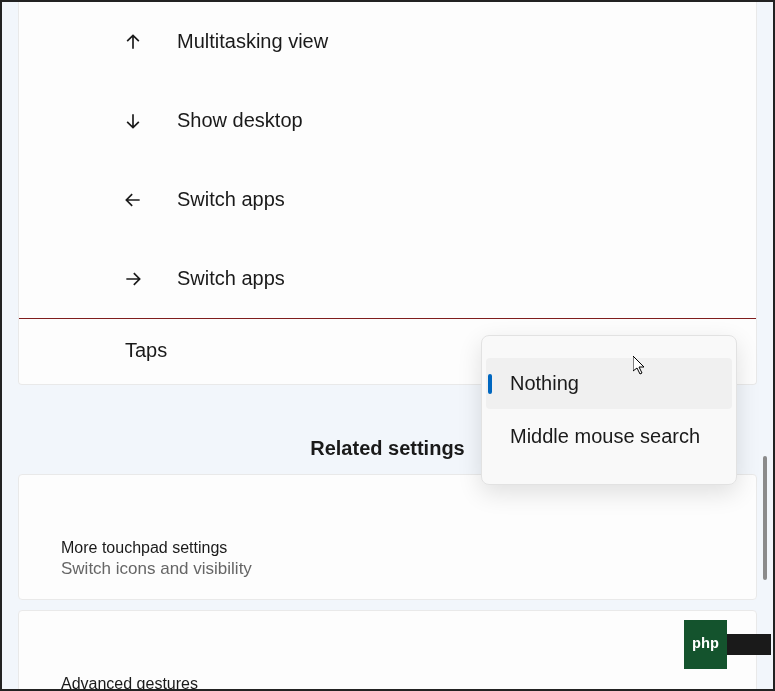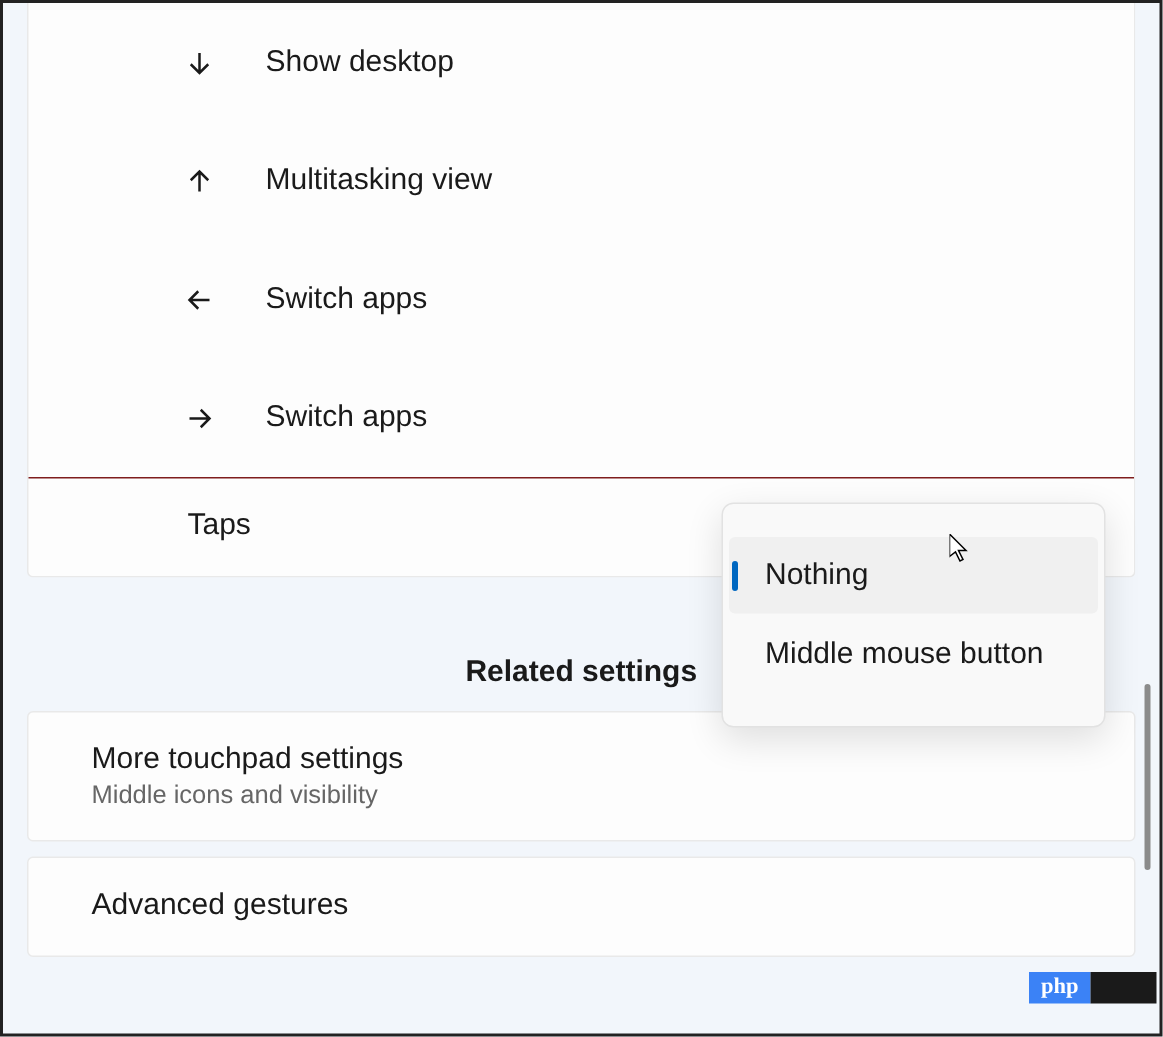--- a/index.html
+++ b/index.html
@@ -71,23 +71,24 @@
     }
     .settings-card {
       background: #fdfdfd;
       border: 1px solid #e9e9e9;
       border-radius: 4px;
       margin: 0 16px 10px 16px;
       padding: 20px 24px 20px 42px;
       cursor: pointer;
     }
     .card-title {
-      font-size: 20px;
+      font-size: 16px;
       color: #1a1a1a;
       margin-bottom: 2px;
+      margin-top: 44px;
     }
     .card-subtitle {
       font-size: 17px;
       color: #666;
     }
     .dropdown {
       position: absolute;
       left: 479px;
       top: 333px;
       width: 256px;
@@ -146,26 +147,26 @@
     }
     .php-badge {
       position: absolute;
       right: 2px;
       bottom: 20px;
       display: flex;
       align-items: center;
       z-index: 50;
     }
     .php-red {
-      background: #3b82f6;
+      background: #14532d;
       color: #fff;
       font-size: 15px;
       font-weight: bold;
-      padding: 2px 8px;
-      font-family: Liberation Serif, serif;
+      padding: 16px 8px;
+      font-family: Liberation Mono, monospace;
     }
     .php-dark {
       background: #1a1a1a;
       color: #fff;
       font-size: 13px;
       padding: 3px 10px;
       width: 44px;
       height: 21px;
     }
     .arrow-svg {
@@ -175,32 +176,32 @@
   </style>
 </head>
 <body>
 
 <div class="content-wrapper">
 
   <div class="gesture-list">
     <div class="gesture-item">
       <span class="gesture-icon">
         <svg class="arrow-svg" viewBox="0 0 24 24" fill="none" stroke="#1a1a1a" stroke-width="2">
+            <path d="M12 20V4M5 11l7-7 7 7"></path>
+          </svg>
+      </span>
+      <span class="gesture-label">Multitasking view</span>
+    </div>
+    <div class="gesture-item">
+      <span class="gesture-icon">
+        <svg class="arrow-svg" viewBox="0 0 24 24" fill="none" stroke="#1a1a1a" stroke-width="2">
             <path d="M12 4v16M5 13l7 7 7-7"></path>
           </svg>
       </span>
       <span class="gesture-label">Show desktop</span>
-    </div>
-    <div class="gesture-item">
-      <span class="gesture-icon">
-        <svg class="arrow-svg" viewBox="0 0 24 24" fill="none" stroke="#1a1a1a" stroke-width="2">
-            <path d="M12 20V4M5 11l7-7 7 7"></path>
-          </svg>
-      </span>
-      <span class="gesture-label">Multitasking view</span>
     </div>
     <div class="gesture-item">
       <span class="gesture-icon">
         <svg class="arrow-svg" viewBox="0 0 24 24" fill="none" stroke="#1a1a1a" stroke-width="2">
             <path d="M20 12H4M11 5l-7 7 7 7"></path>
           </svg>
       </span>
       <span class="gesture-label">Switch apps</span>
     </div>
     <div class="gesture-item">
@@ -213,35 +214,35 @@
     </div>
     <div class="taps-row">
       <span class="taps-label">Taps</span>
     </div>
   </div>
 
   <div class="section-header">Related settings</div>
 
   <div class="settings-card">
     <div class="card-title">More touchpad settings</div>
-    <div class="card-subtitle">Middle icons and visibility</div>
+    <div class="card-subtitle">Switch icons and visibility</div>
   </div>
 
   <div class="settings-card">
     <div class="card-title">Advanced gestures</div>
   </div>
 
 </div>
 
 <div class="dropdown">
   <div class="dropdown-item selected">
     <span>Nothing</span>
   </div>
   <div class="dropdown-item">
-    <span>Middle mouse button</span>
+    <span>Middle mouse search</span>
   </div>
 </div>
 
 <div class="cursor-arrow">
   <svg width="16" height="20" viewBox="0 0 16 20">
       <path d="M0 0 L0 15 L4 12 L7 18 L9 17 L6 11 L11 11 Z" fill="#fff" stroke="#000" stroke-width="1"></path>
     </svg>
 </div>
 
 <div class="scrollbar-track">

